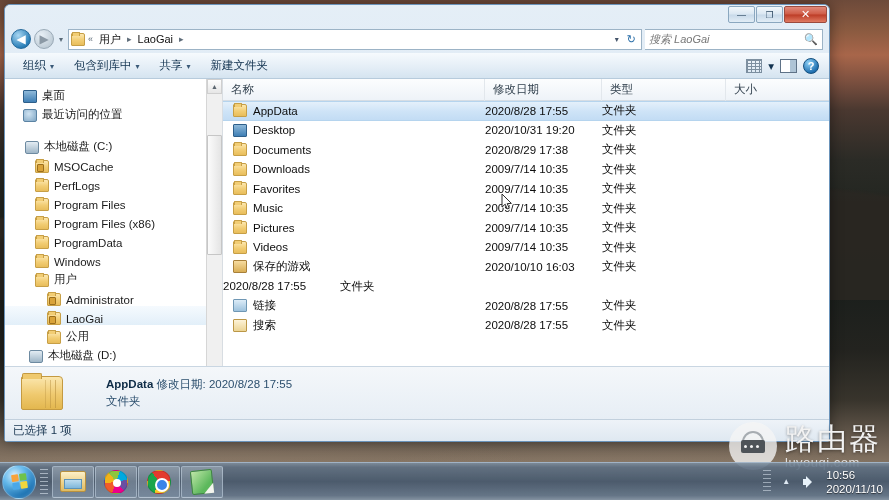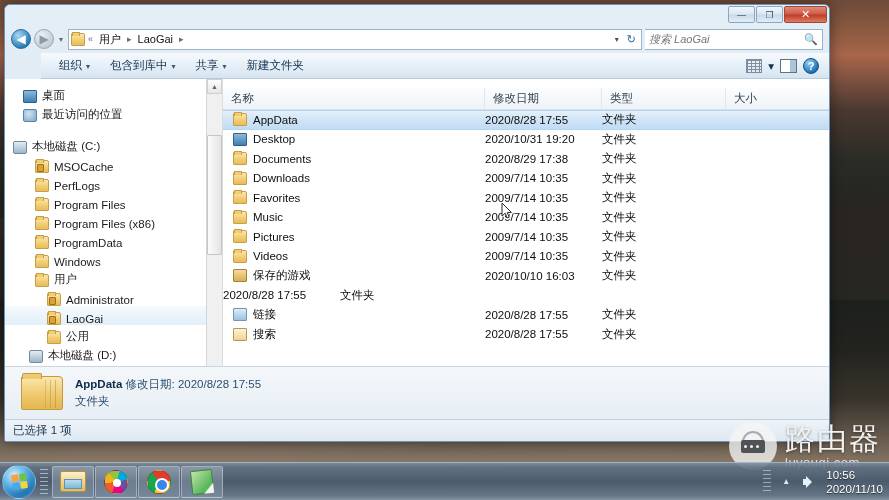--- a/index.html
+++ b/index.html
@@ -110,21 +110,21 @@
     position:relative;
   }
   .search-ico{position:absolute;right:4px;color:#55687a;font-size:11px;font-style:normal;}
 
   
   .cmdbar{
     position:absolute; left:0; right:0; top:48px; height:26px;
     background:linear-gradient(to bottom,#f6fafd,#e3edf6 60%,#d5e4f0);
     border-bottom:1px solid #b7cbdc;
     display:flex; align-items:center; padding:0 8px; gap:0;
-    font-size:11.5px; color:#11324f;margin-left:36px;
+    font-size:11.5px; color:#11324f;
   }
   .cmd{ padding:3px 10px; white-space:nowrap; }
   .cmd .car{font-size:8px;color:#3a5a78;margin-left:4px;}
   .cmd-right{margin-left:auto; display:flex; align-items:center; gap:6px; padding-right:2px;}
   .viewico{
     width:16px;height:14px;
     background:
       repeating-linear-gradient(to bottom, #6b7f91 0 1px, transparent 1px 3px),
       repeating-linear-gradient(to right, #6b7f91 0 1px, transparent 1px 4px);
     border:1px solid #6b7f91; opacity:.85;
@@ -219,21 +219,21 @@
     font-size:7px;color:#5c6670;
   }
   .vs-up{top:0;} .vs-down{bottom:0;}
   .vs-thumb{
     position:absolute;left:0;width:15px;
     background:linear-gradient(to right,#fbfbfb,#e4e4e4);
     border:1px solid #c6c6c6;border-radius:1px;
   }
 
   
-  .listpane{ flex:1; position:relative; background:#fff; min-width:0;margin-top:9px;}
+  .listpane{ flex:1; position:relative; background:#fff; min-width:0;}
   .colhead{
     height:22px; display:flex; align-items:center;
     background:linear-gradient(to bottom,#fcfdfe,#eef3f8);
     border-bottom:1px solid #d6dde4;
     font-size:11.5px; color:#33424f;
   }
   .ch{ padding-left:8px; border-right:1px solid #e2e7ec; height:22px;
        display:flex;align-items:center; white-space:nowrap;}
   .ch-name{width:262px;}
   .ch-date{width:117px;}
@@ -286,21 +286,21 @@
   }
   .bigfolder:before{
     content:"";position:absolute;left:0;top:-4px;width:18px;height:5px;
     background:#efc96e;border:1px solid #c49a41;border-bottom:none;border-radius:2px 2px 0 0;
   }
   .bigfolder:after{
     content:"";position:absolute;right:6px;top:3px;width:1px;height:28px;
     background:rgba(180,140,60,.55);
     box-shadow:-5px 0 0 rgba(180,140,60,.45), -10px 0 0 rgba(180,140,60,.35);
   }
-  .dtext{font-size:11.5px;color:#14324e;line-height:17px;}
+  .dtext{font-size:11.5px;color:#14324e;line-height:17px;margin-left:31px;}
   .dtitle{font-weight:bold;color:#0e2c47;}
   .dlabel{color:#2c4f6e;}
   .dsub{color:#2c4f6e;}
 
   
   .statusbar{
     position:absolute;left:0;right:0;bottom:0;height:22px;
     background:linear-gradient(to bottom,#eef3f8,#dfe8f1);
     border-top:1px solid #c2d0dd;
     display:flex;align-items:center;padding:0 8px;
@@ -492,21 +492,21 @@
           <div class="navlist" id="nav-list">
               <div class="navitem">
                 <span class="ic ic-desktop"></span>
                 <span>桌面</span>
               </div>
               <div class="navitem">
                 <span class="ic ic-recent"></span>
                 <span>最近访问的位置</span>
               </div>
               <div class="navgap"></div>
-              <div class="navitem" style="padding-left: 8px;">
+              <div class="navitem" style="padding-left: 20px;">
                 <span class="ic ic-disk"></span>
                 <span>本地磁盘 (C:)</span>
               </div>
               <div class="navitem ind1">
                 <span class="ic ic-folder locked"></span>
                 <span>MSOCache</span>
               </div>
               <div class="navitem ind1">
                 <span class="ic ic-folder"></span>
                 <span>PerfLogs</span>

